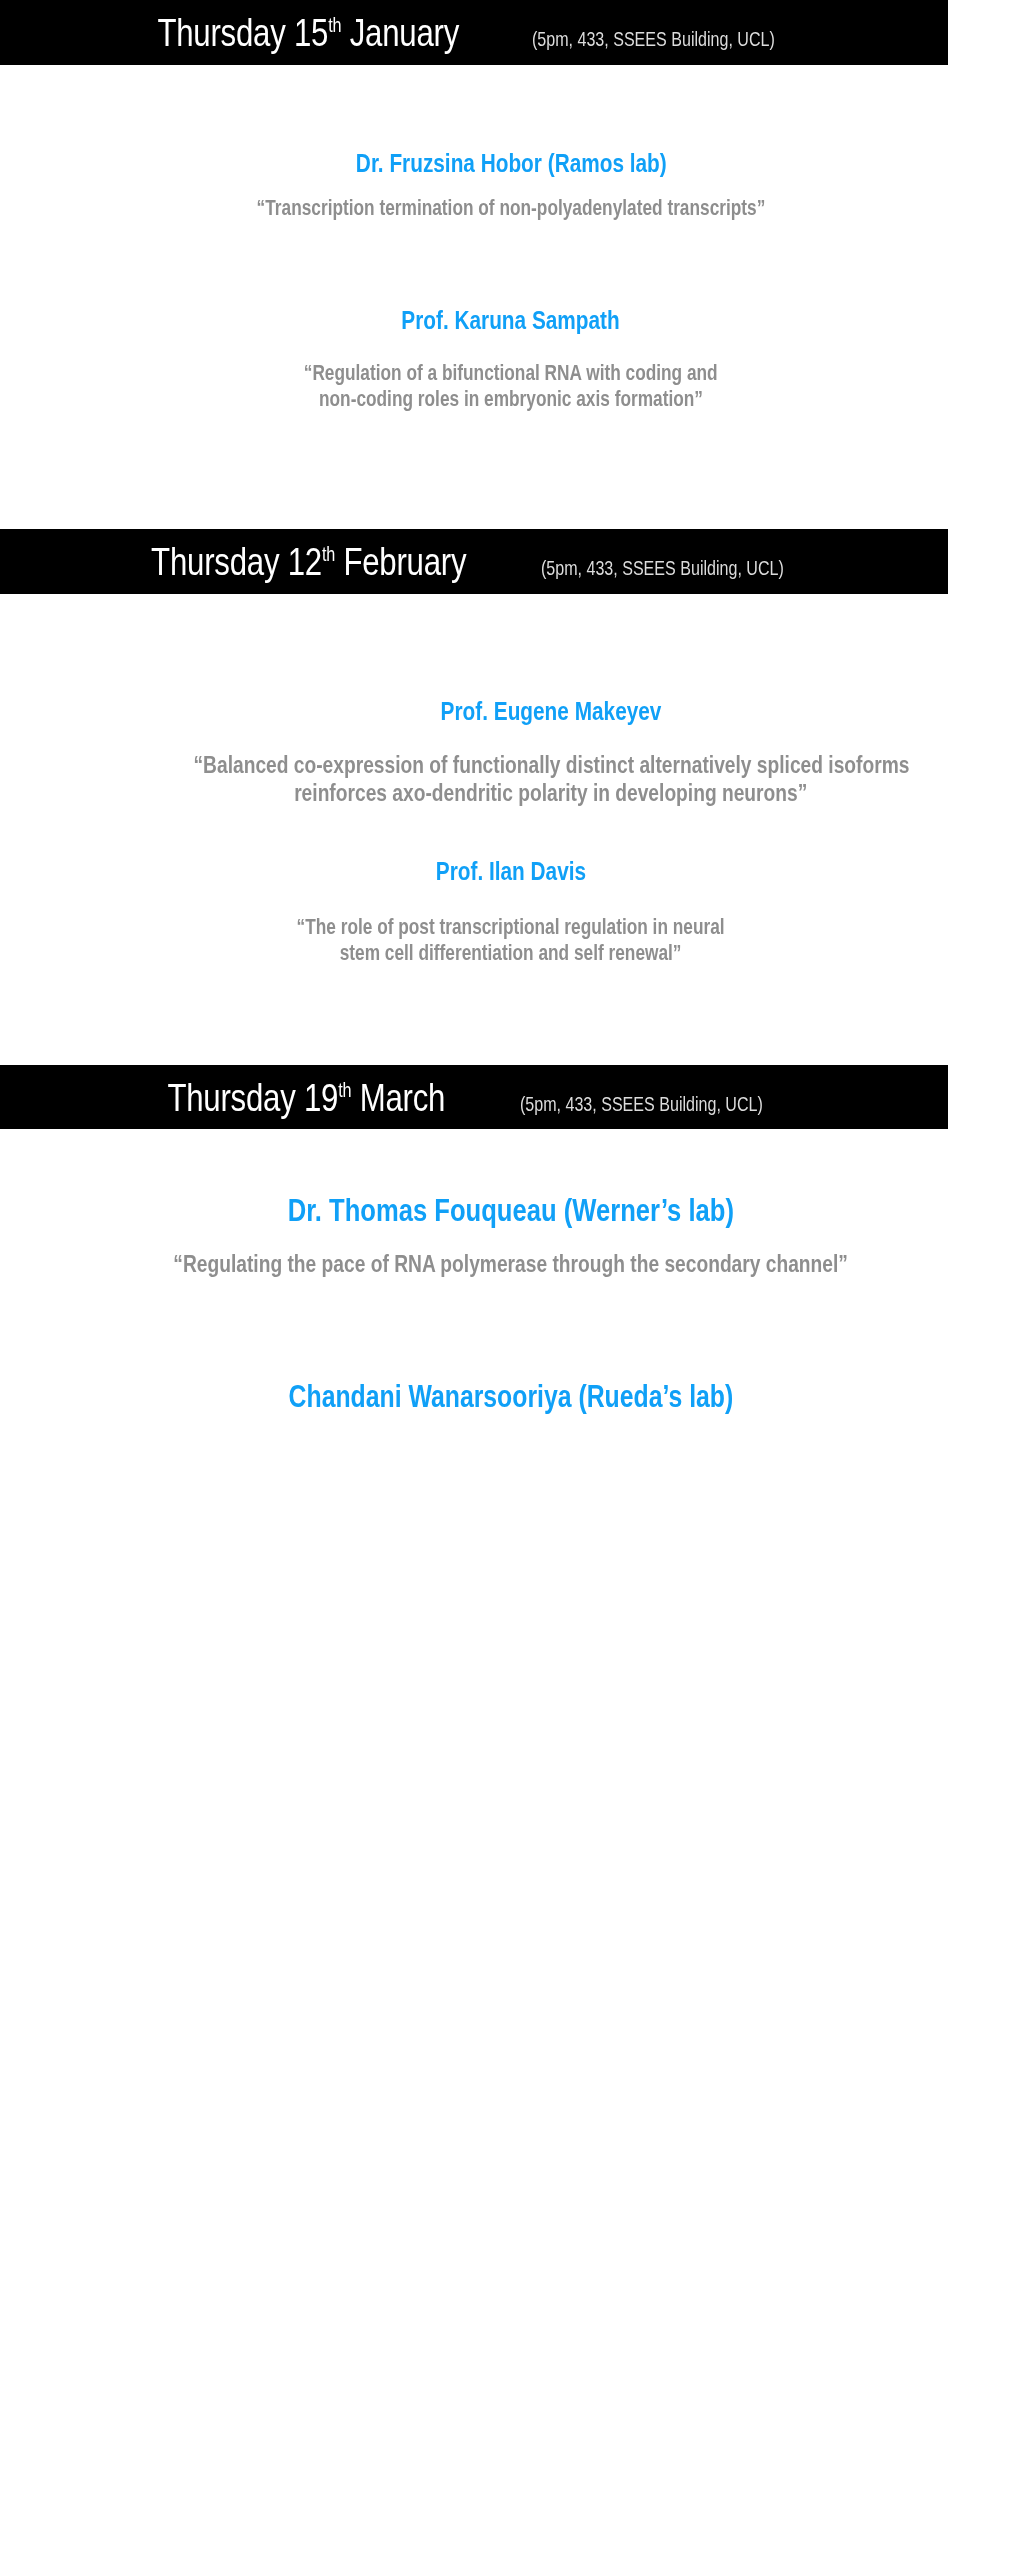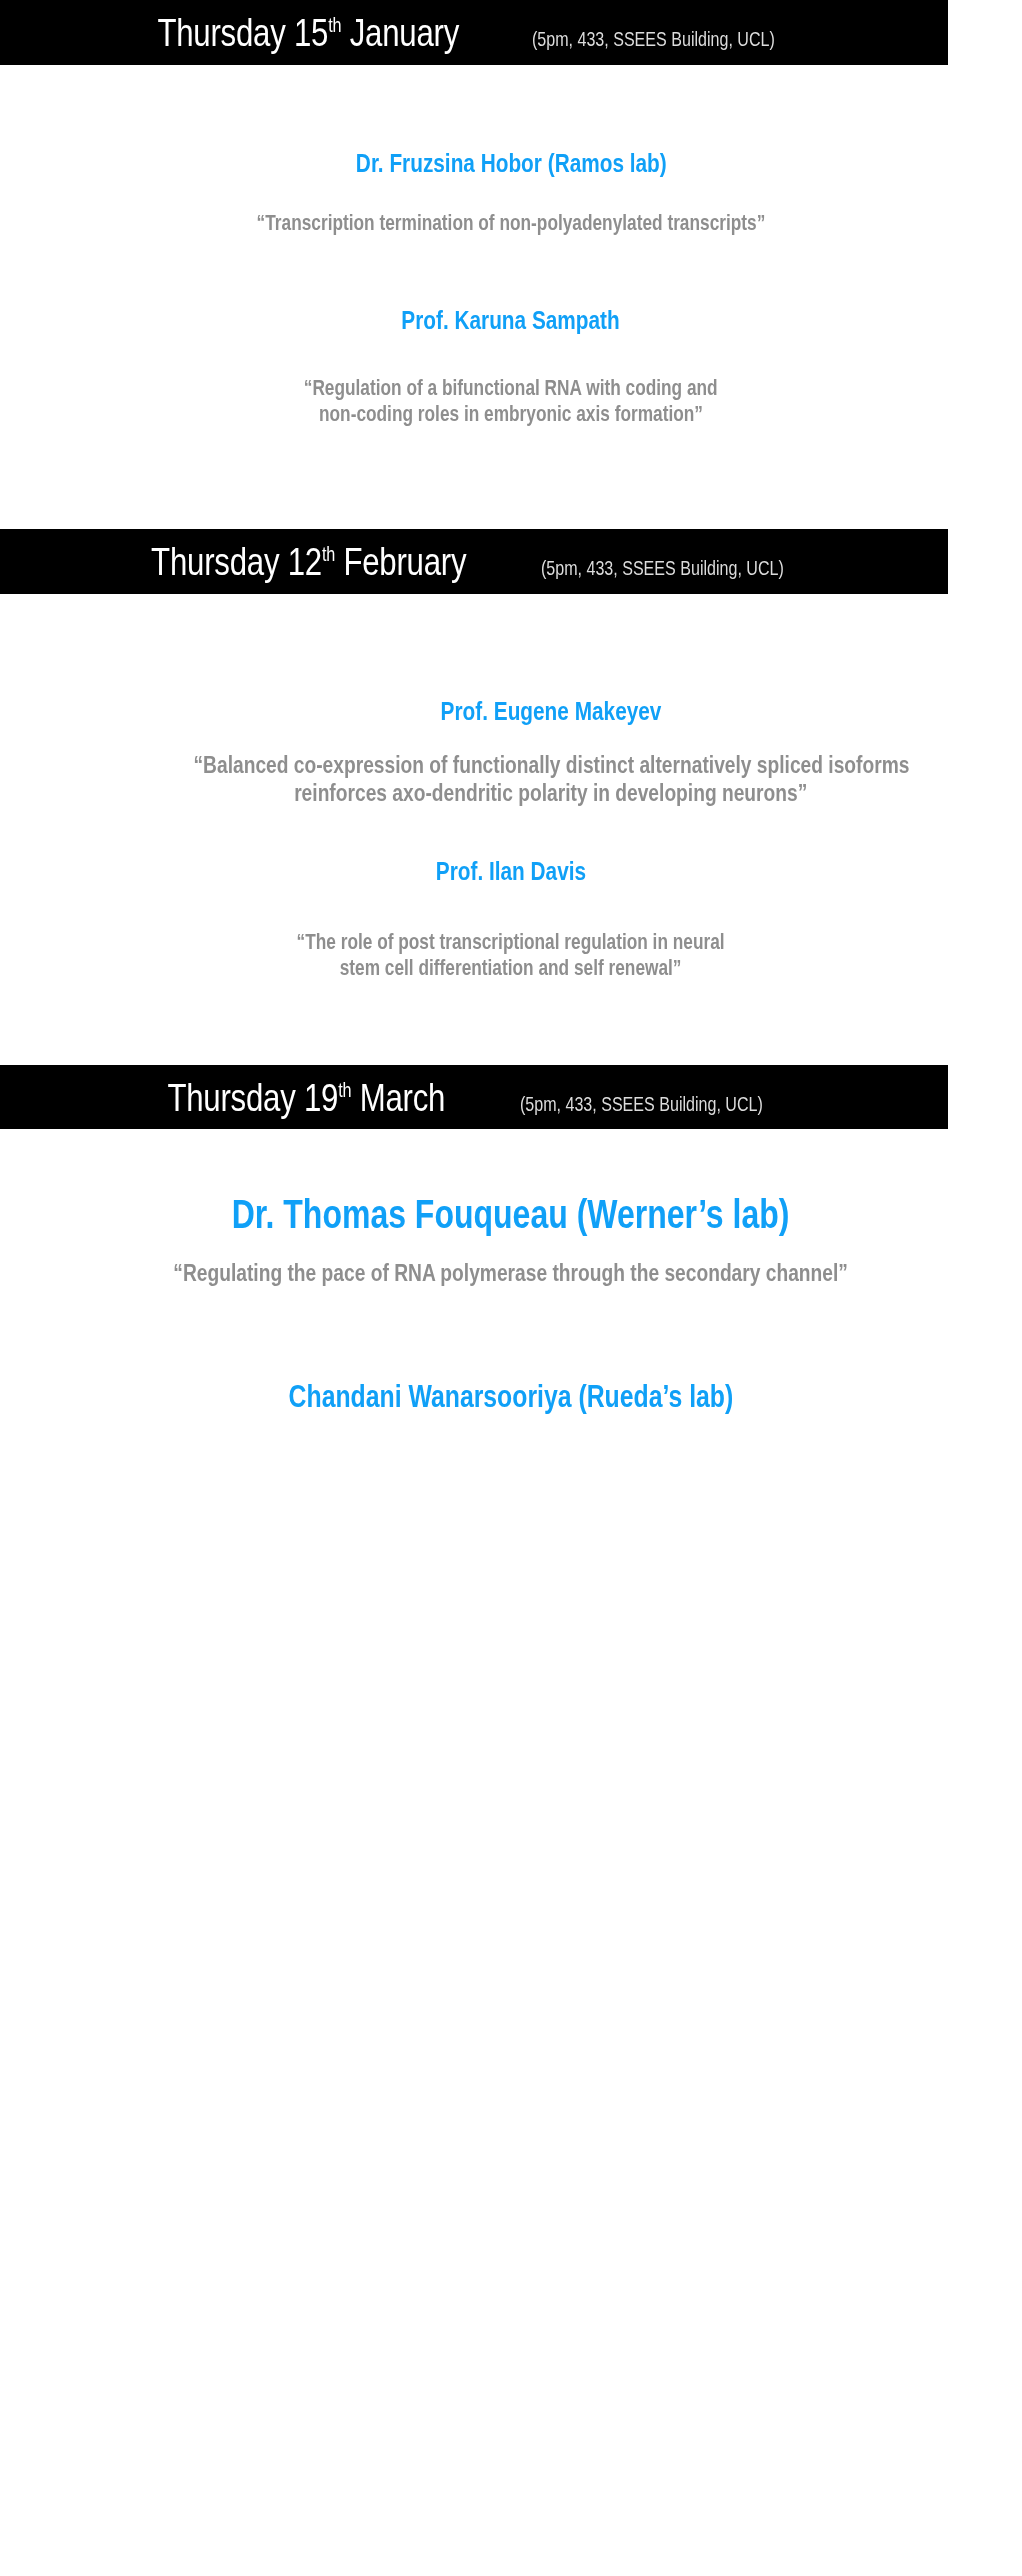--- a/index.html
+++ b/index.html
@@ -104,21 +104,21 @@
     transform-origin: center;
     white-space: nowrap;
   }
   .title .ln {
     display: block;
   }
 
   
   .sp-lg { font-size: 26px; }
   .ti-lg { font-size: 24px; }
-  .ti-md { font-size: 21.6px; margin-top: 15px; }
+  .ti-md { font-size: 21.6px; }
 
   .gap-sm { height: 17.5px; }
 </style>
 </head>
 <body>
 
 <div class="poster">
 
   <div class="date-banner" style="top:0px; height:65px;">
     <div class="banner-inner">
@@ -176,21 +176,21 @@
   <div class="date-banner" style="top:1065px; height:64px;">
     <div class="banner-inner">
       <span class="banner-date">
         <span>Thursday</span>&nbsp;<span>19</span><span class="ord">th</span>&nbsp;<span>March</span>
       </span>
       <span class="banner-venue" style="margin-left:6.2px;">(5pm, 433, SSEES Building, UCL)</span>
     </div>
   </div>
 
   <div class="talk" style="top:1194px;">
-    <span class="speaker" style="font-size:40px;"><span class="sq">Dr. Thomas Fouqueau (Werner’s lab)</span></span>
+    <span class="speaker" style="font-size:32px;"><span class="sq">Dr. Thomas Fouqueau (Werner’s lab)</span></span>
     <div class="gap-sm" style="height:23px;"></div>
     <span class="title ti-lg">
       <span class="ln"><span class="sq">“Regulating the pace of RNA polymerase through the secondary channel”</span></span>
     </span>
   </div>
 
   <div class="talk" style="top:1381px;">
     <span class="speaker" style="font-size:31px;"><span class="sq">Chandani Wanarsooriya (Rueda’s lab)</span></span>
     <div class="gap-sm" style="height:37px;"></div>
   </div>

